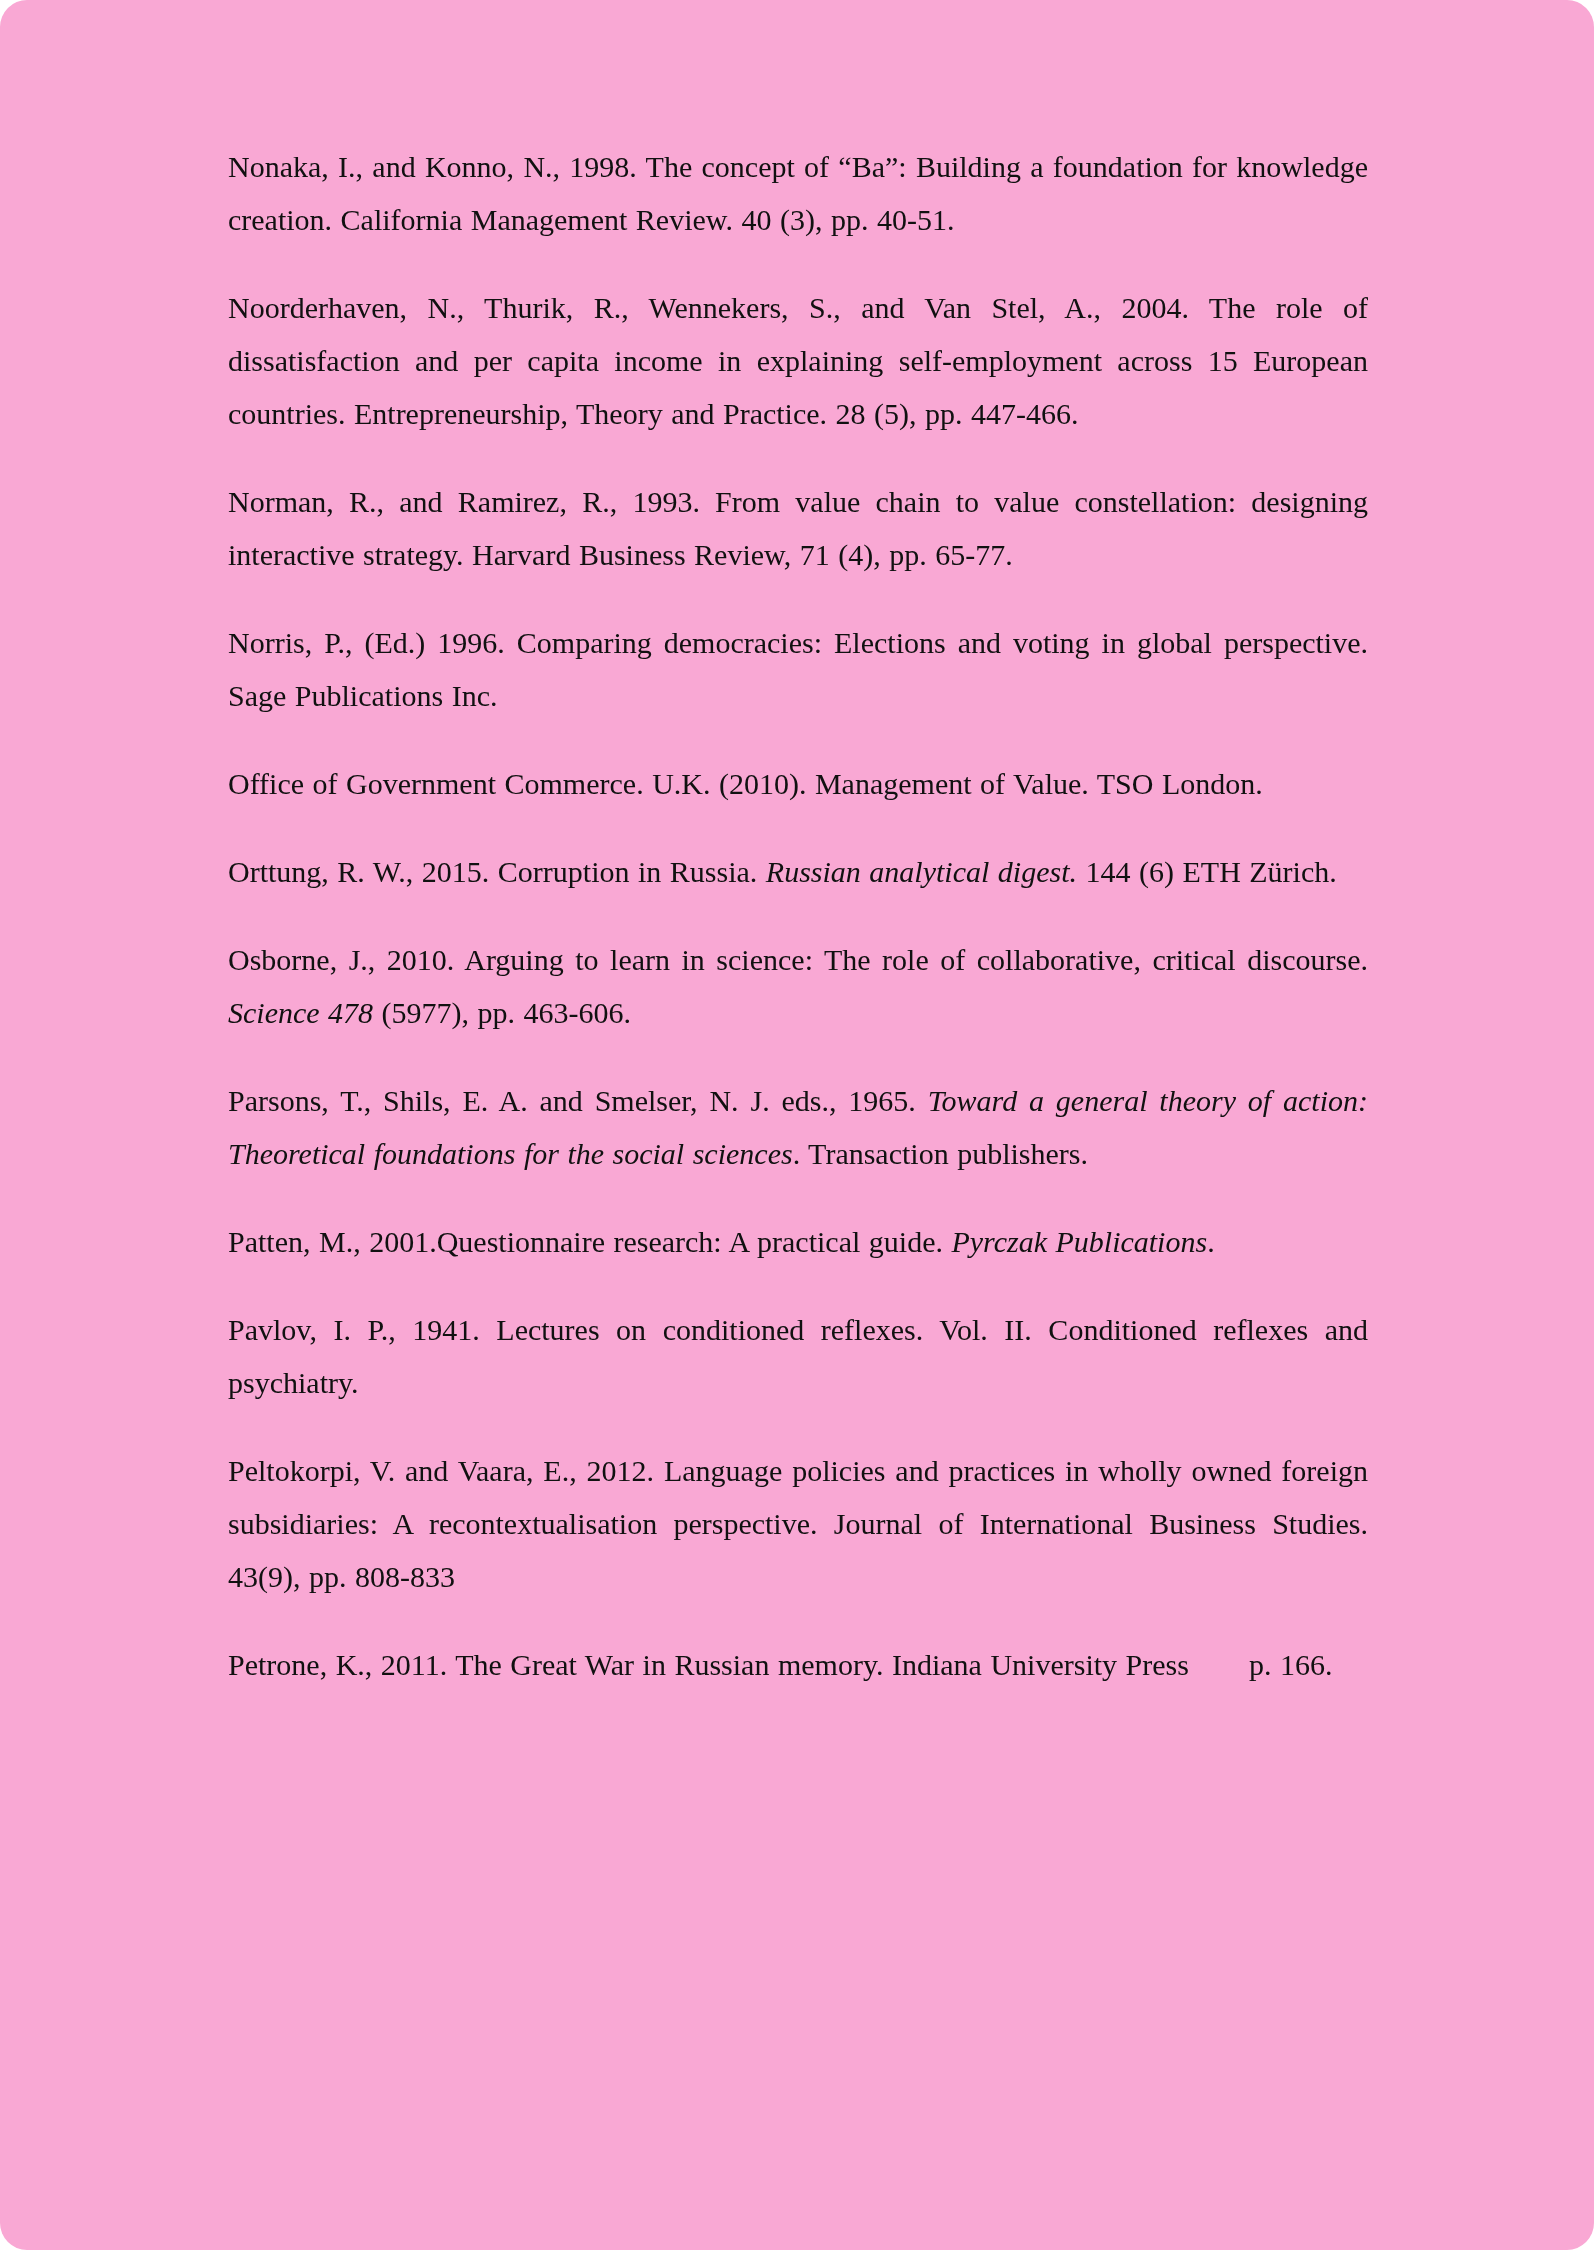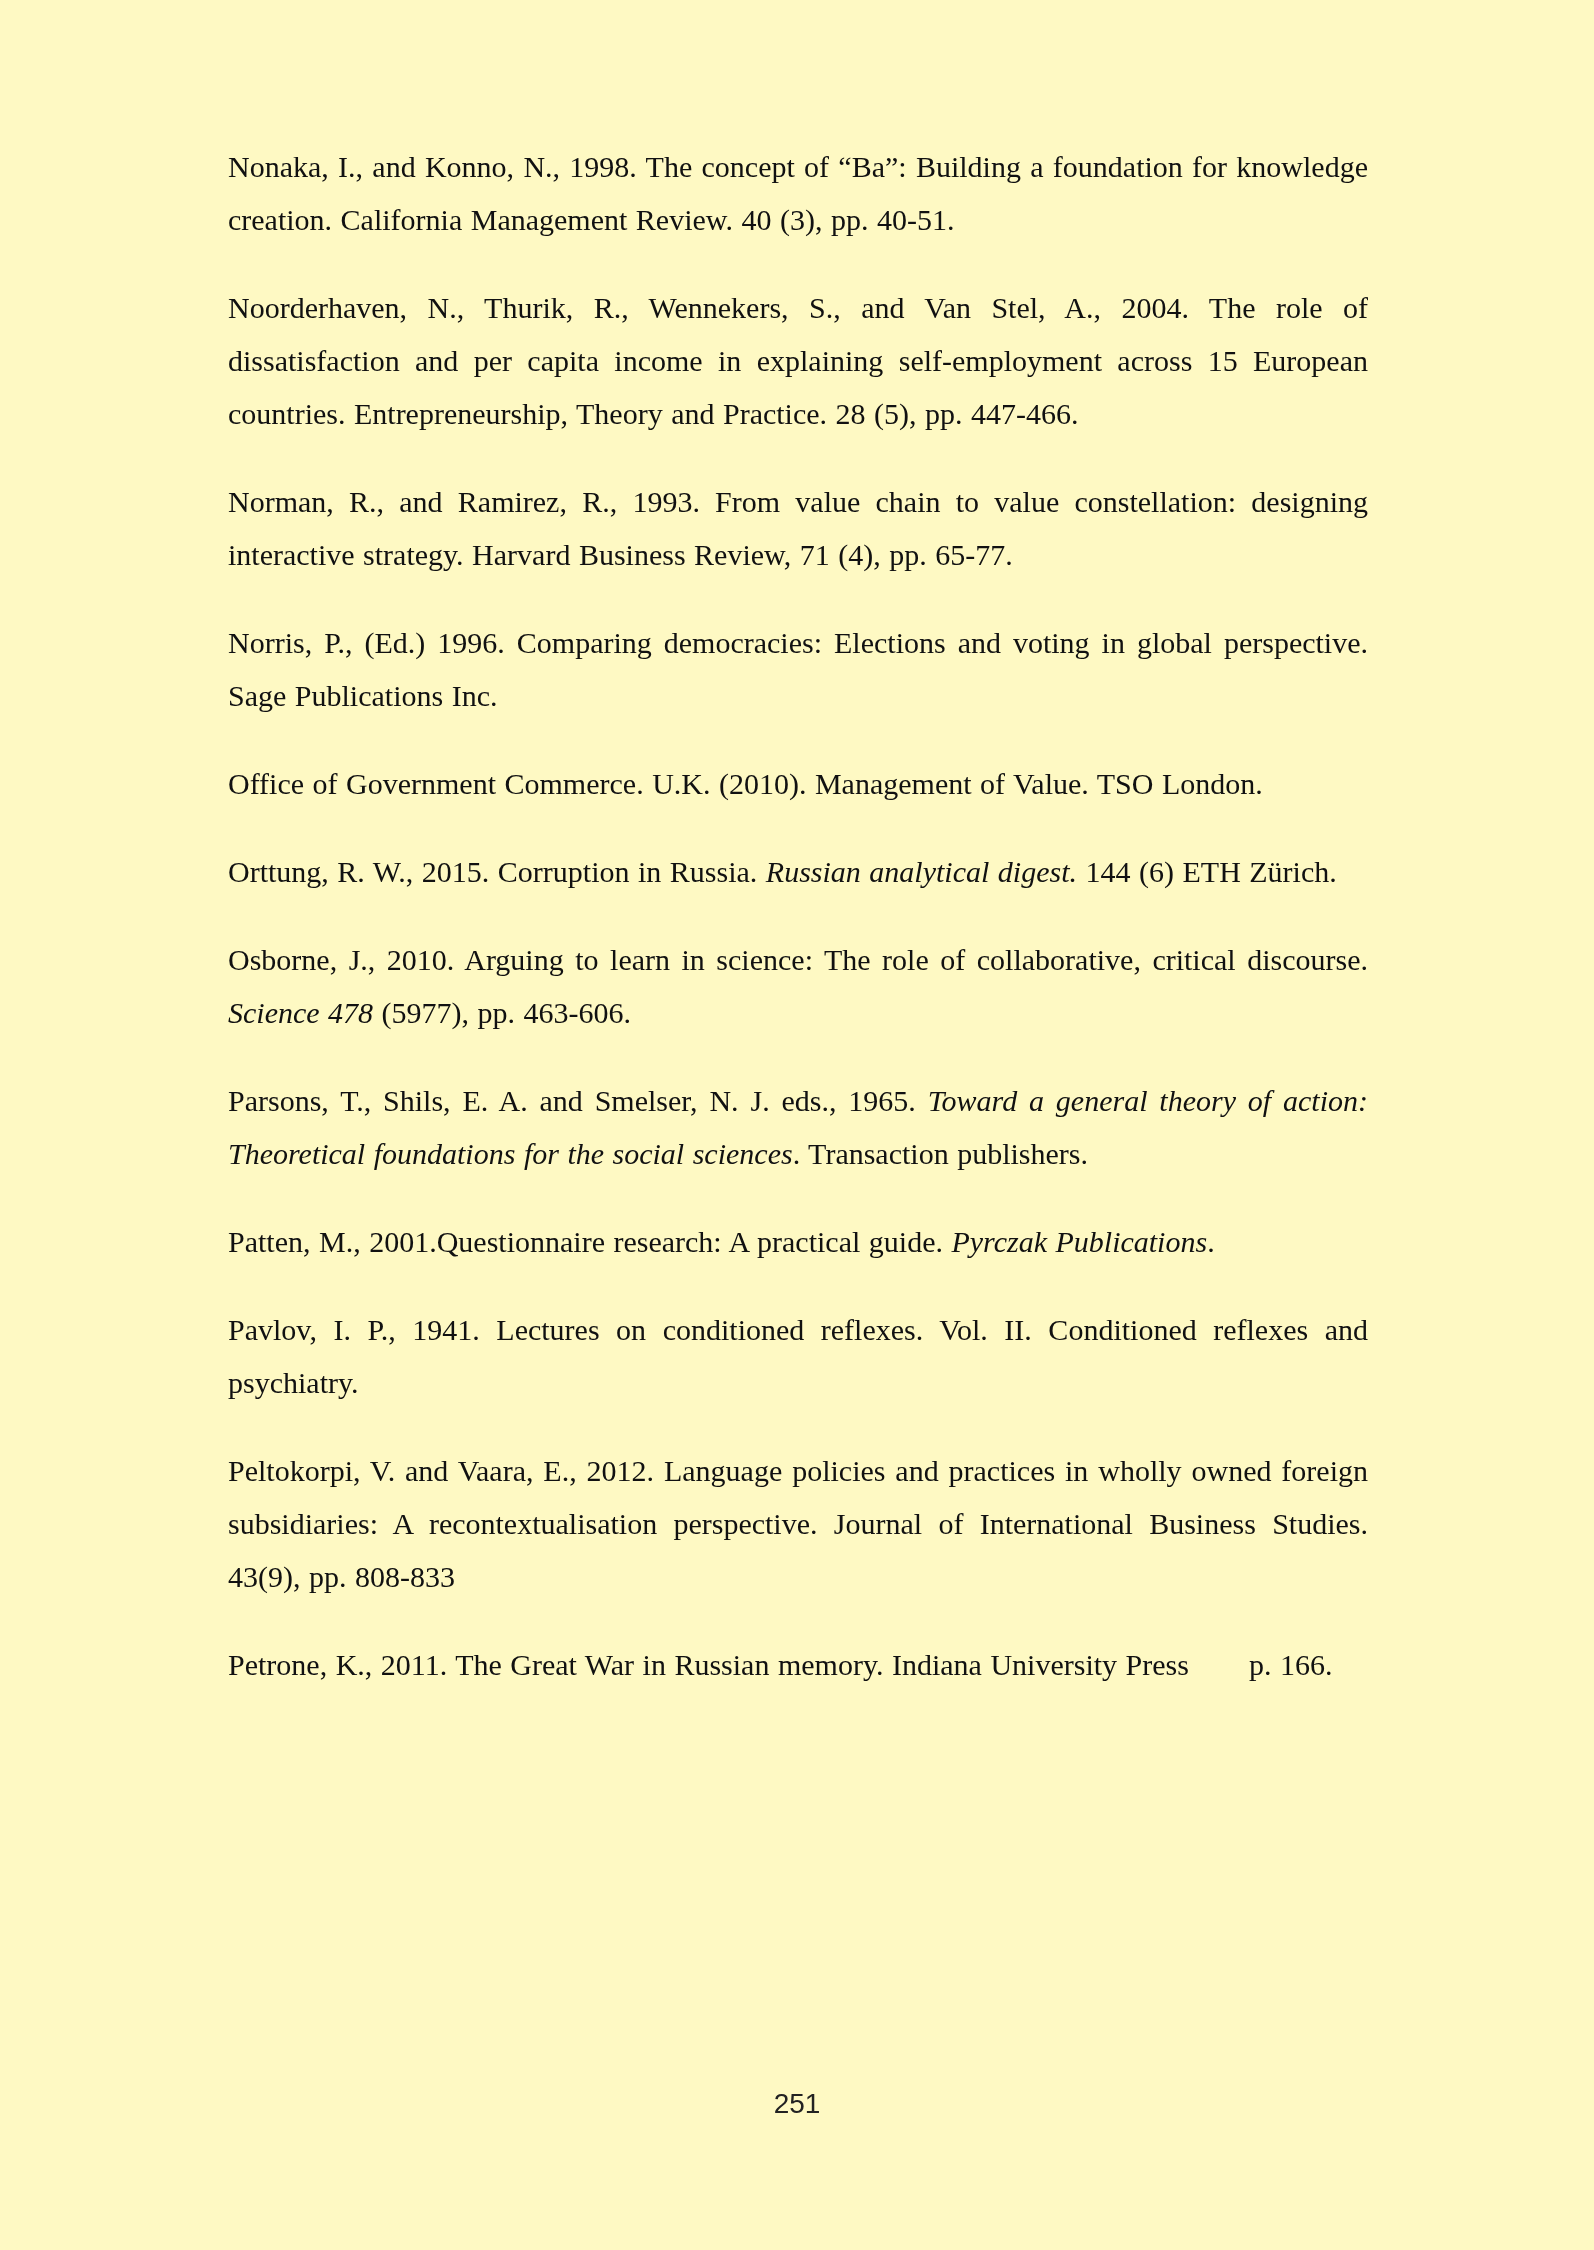--- a/index.html
+++ b/index.html
@@ -4,24 +4,25 @@
 <style>
   html, body {
     margin: 0;
     padding: 0;
     background: #ffffff;
   }
   .page {
     position: relative;
     width: 1594px;
     height: 2250px;
-    background: #fef9c3;
+    background: #f9a8d4;
     color: #111111;
     font-family: "Liberation Serif", serif;
     overflow: hidden;
+    border-radius: 27px;
   }
   .content {
     position: absolute;
     left: 228px;
     top: 140px;
     width: 1140px;
   }
   p.ref {
     margin: 0 0 35px 0;
     font-size: 30px;
@@ -55,14 +56,13 @@
       <p class="ref"><span>Norris, P., (Ed.) 1996. Comparing democracies: Elections and voting in global perspective. Sage Publications Inc.</span></p>
       <p class="ref"><span>Office of Government Commerce. U.K. (2010). Management of Value. TSO London.</span></p>
       <p class="ref"><span>Orttung, R. W., 2015. Corruption in Russia. </span><em>Russian analytical digest.</em><span> 144 (6) ETH Zürich.</span></p>
       <p class="ref"><span>Osborne, J., 2010. Arguing to learn in science: The role of collaborative, critical discourse. </span><em>Science 478</em><span> (5977), pp. 463-606.</span></p>
       <p class="ref"><span>Parsons, T., Shils, E. A. and Smelser, N. J. eds., 1965. </span><em>Toward a general theory of action: Theoretical foundations for the social sciences</em><span>. Transaction publishers.</span></p>
       <p class="ref"><span>Patten, M., 2001.Questionnaire research: A practical guide. </span><em>Pyrczak Publications</em><span>.</span></p>
       <p class="ref"><span>Pavlov, I. P., 1941. Lectures on conditioned reflexes. Vol. II. Conditioned reflexes and psychiatry.</span></p>
       <p class="ref"><span>Peltokorpi, V. and Vaara, E., 2012. Language policies and practices in wholly owned foreign subsidiaries: A recontextualisation perspective. Journal of International Business Studies. 43(9), pp. 808-833</span></p>
       <p class="ref"><span>Petrone, K., 2011. The Great War in Russian memory. Indiana University Press  p. 166.</span></p>
     </div>
-  <div class="page-number">251</div>
 </div>
 
 </body></html>

